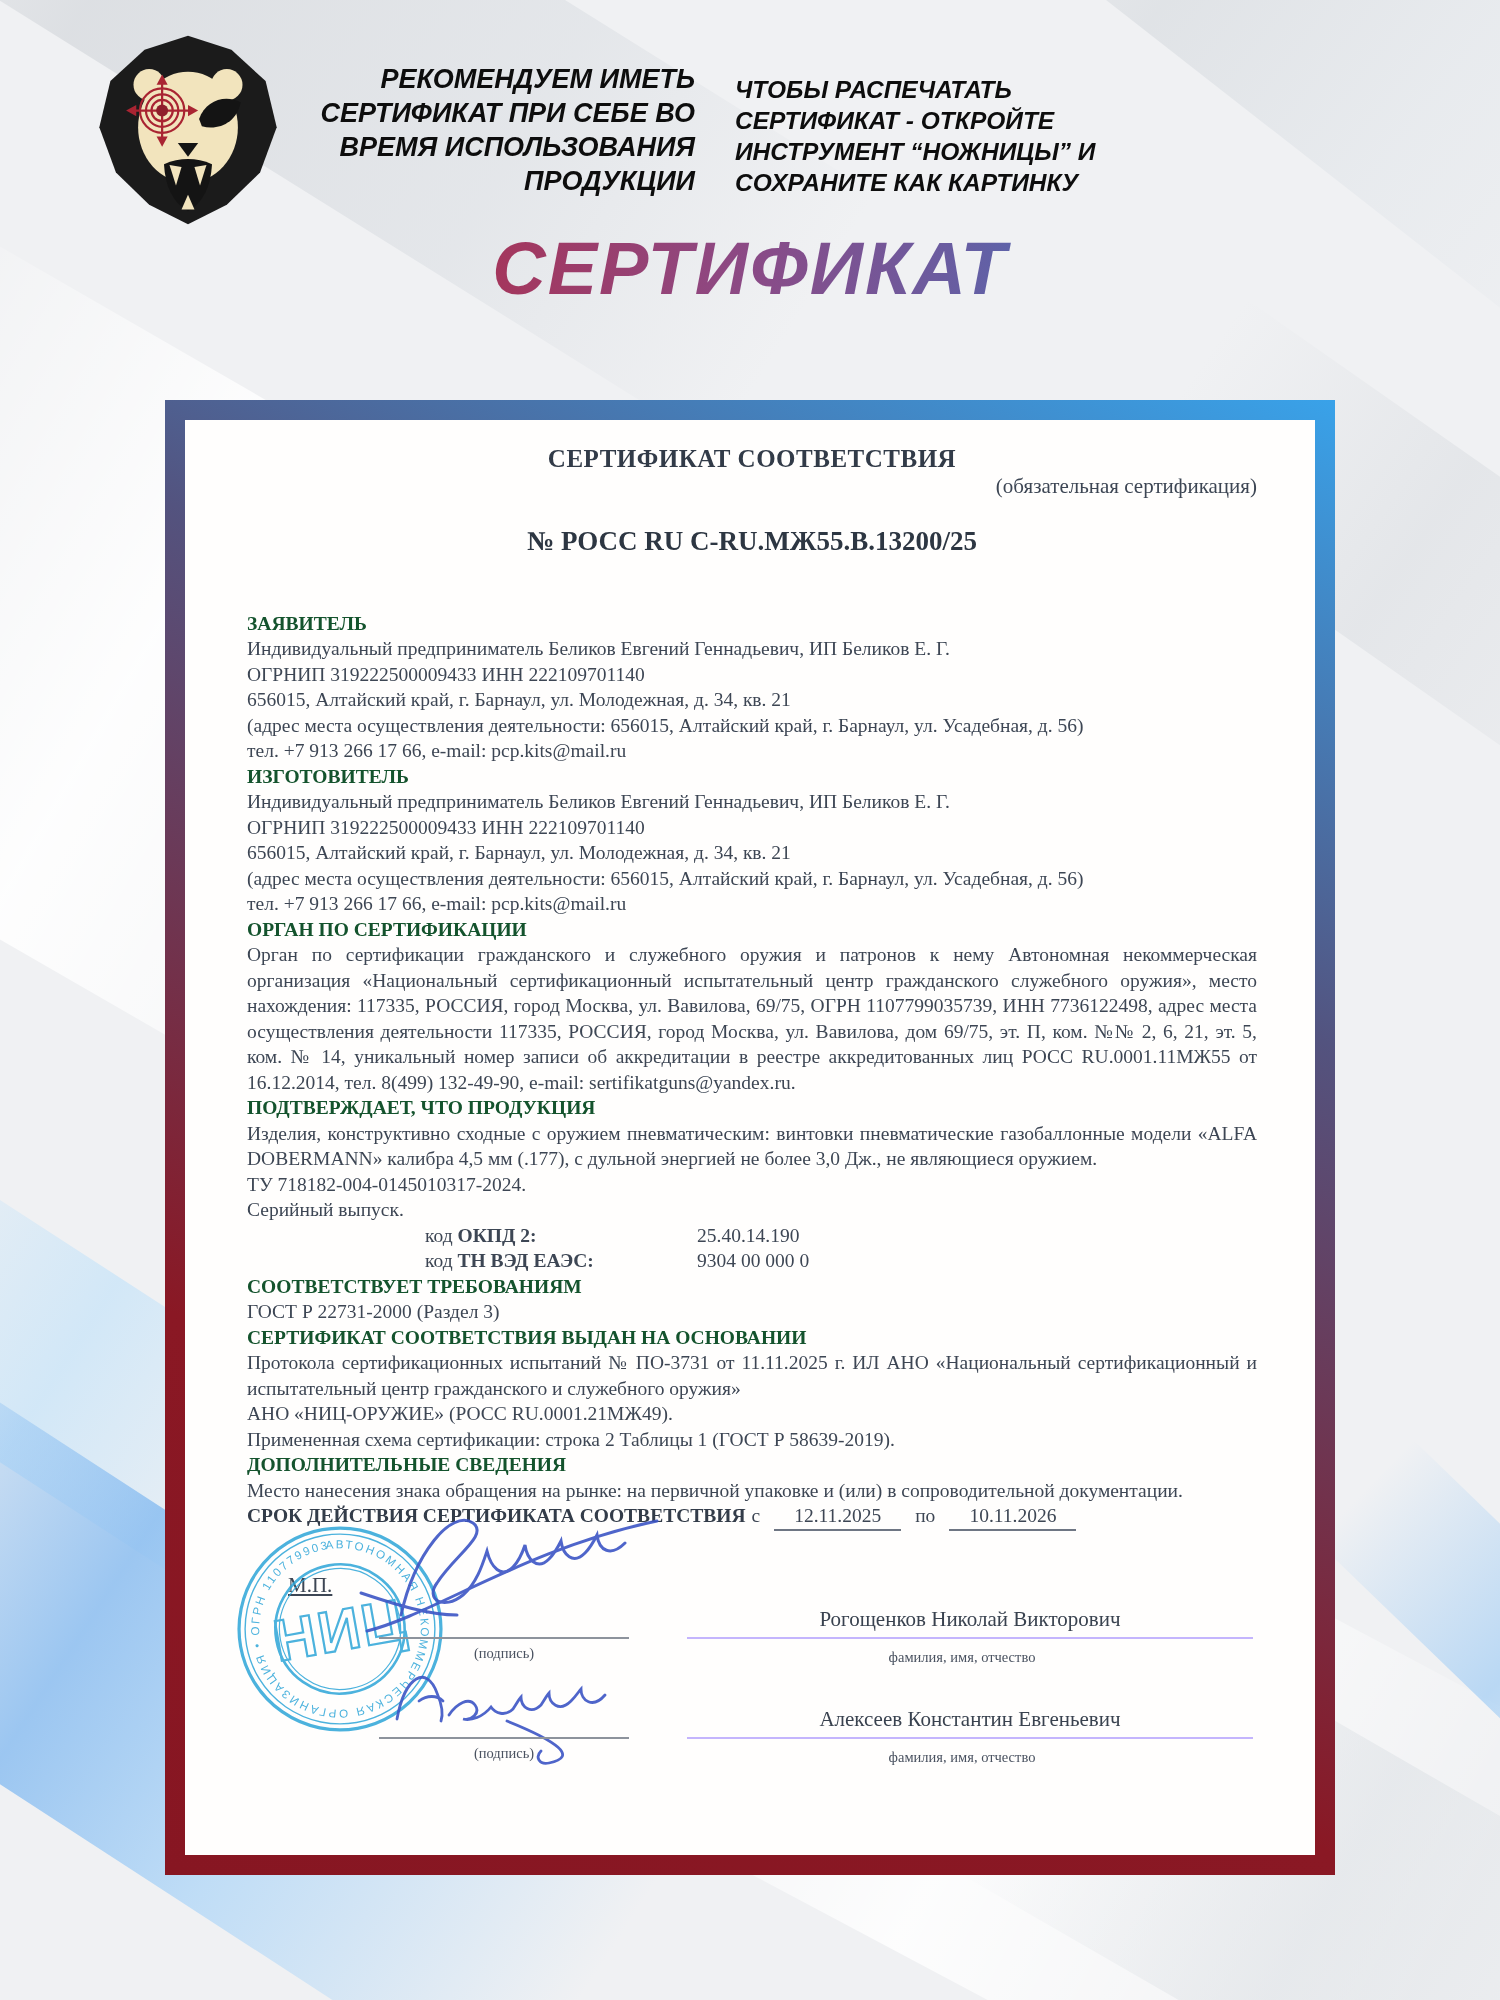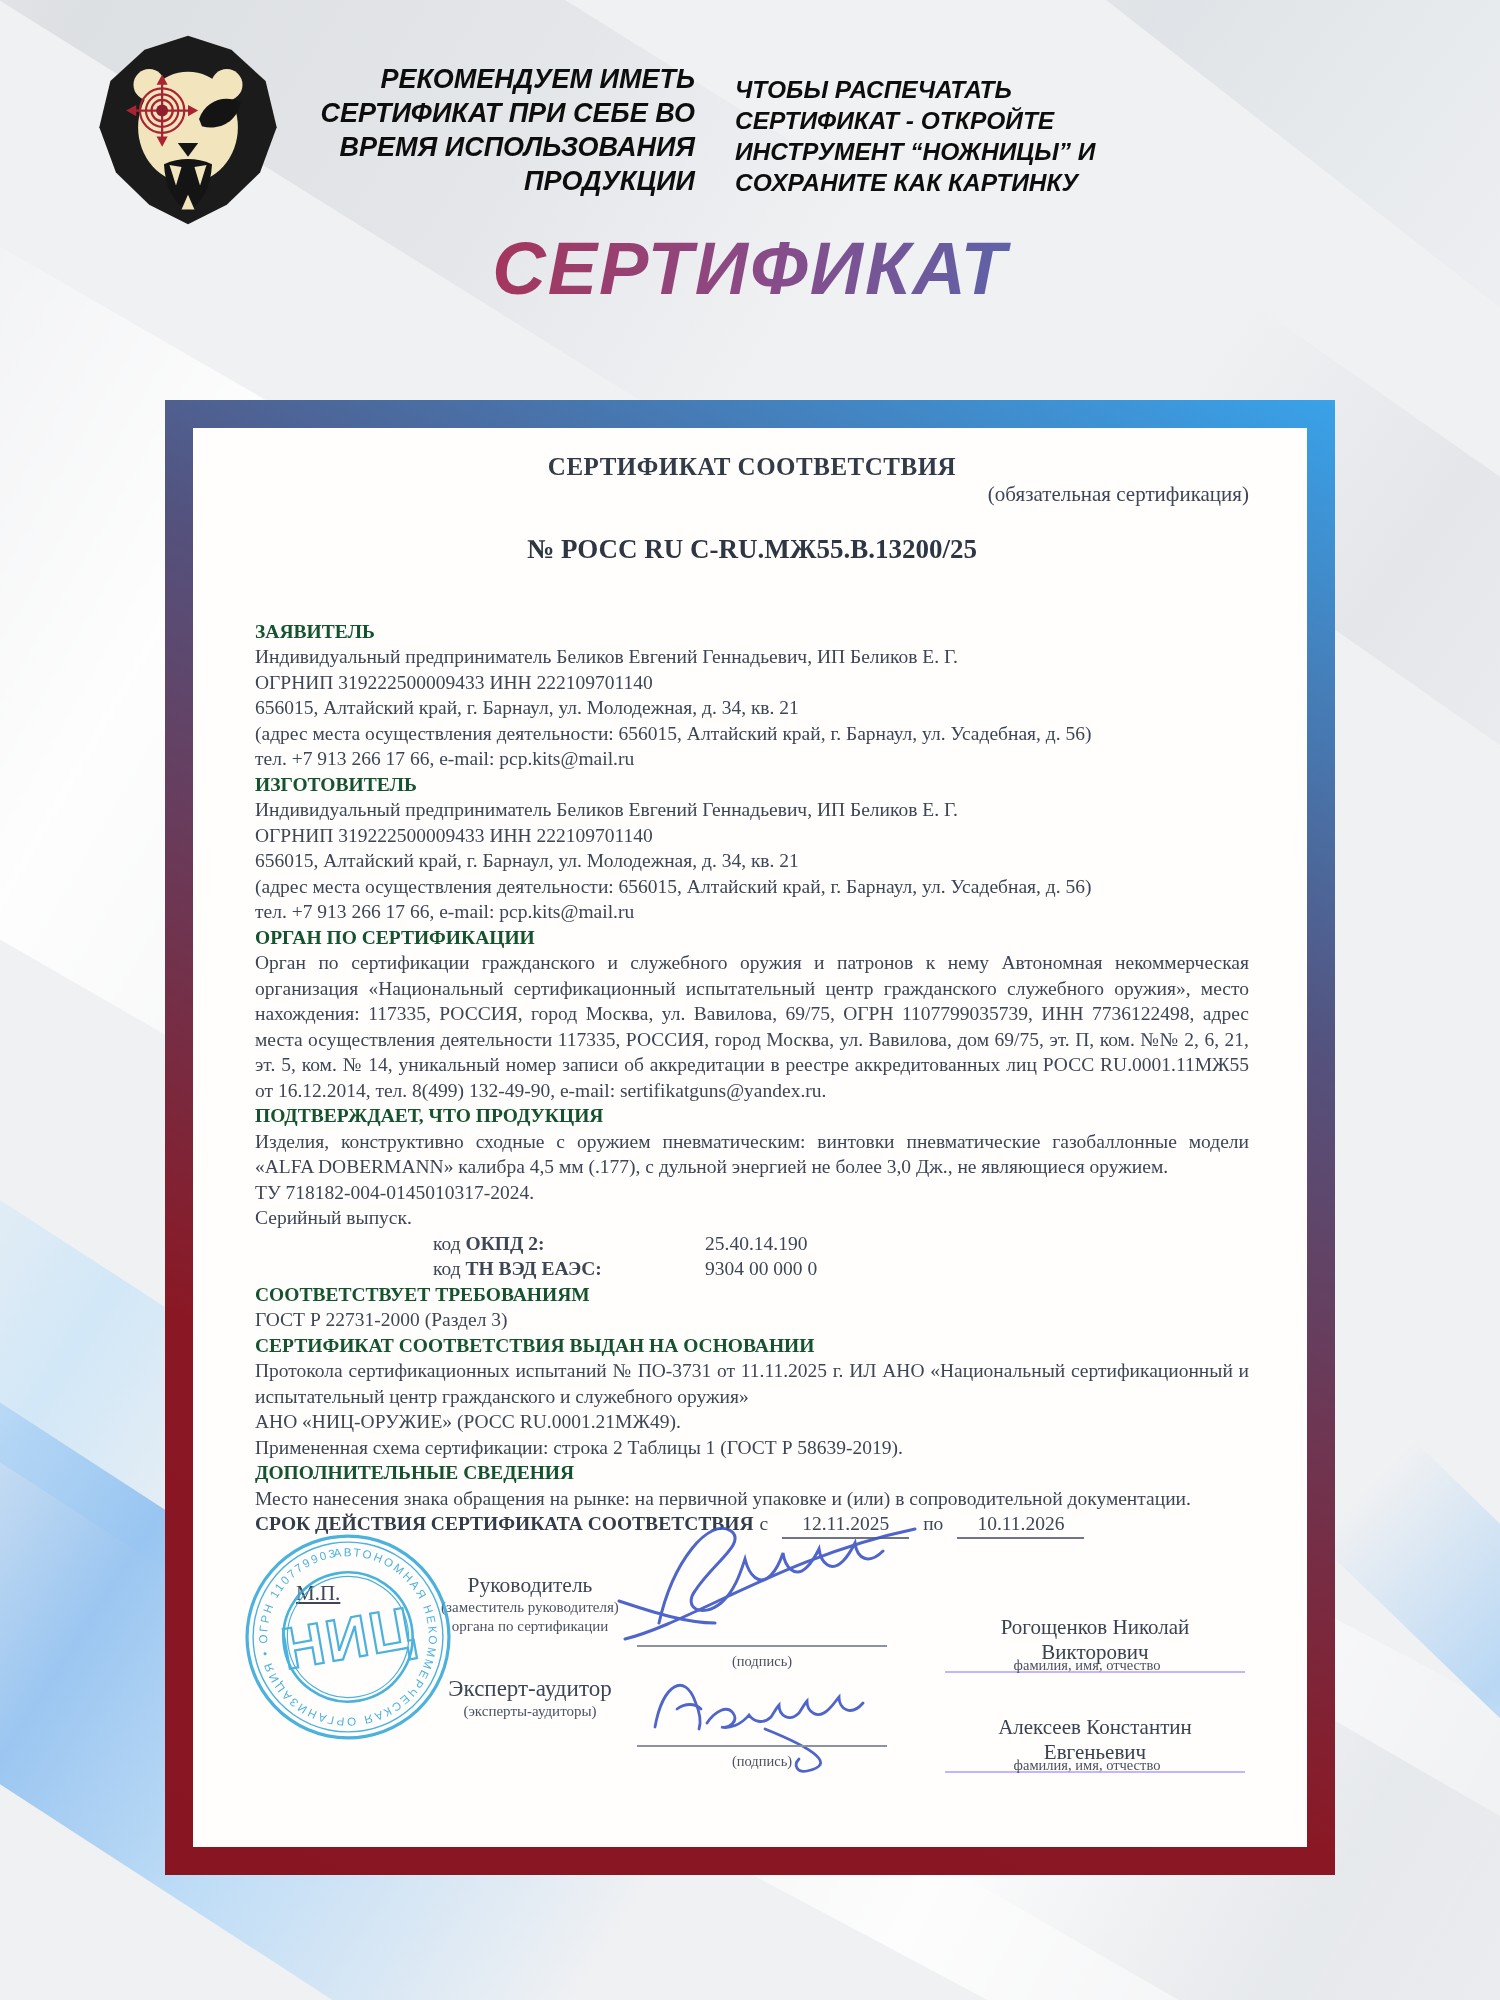--- a/index.html
+++ b/index.html
@@ -30,21 +30,21 @@
   .logo{position:absolute;left:95px;top:33px;width:186px;height:194px;}
   .note{position:absolute;font-weight:bold;font-style:italic;color:#0d0d0d;}
   .note-left{left:295px;top:62px;width:400px;text-align:right;font-size:27px;line-height:34px;}
   .note-right{left:735px;top:74px;width:385px;text-align:left;font-size:24.5px;line-height:31px;}
   .main-title{position:absolute;left:0;top:226px;width:100%;text-align:center;
     font-size:74px;font-weight:bold;font-style:italic;letter-spacing:2px;
     background:linear-gradient(90deg,#c0202e 14%,#8b4a86 50%,#2f7ccd 86%);
     -webkit-background-clip:text;background-clip:text;color:transparent;}
 
   
-  .frame{position:absolute;left:165px;top:400px;width:1170px;height:1475px;box-sizing:border-box;padding:28px;
+  .frame{position:absolute;left:165px;top:400px;width:1170px;height:1475px;box-sizing:border-box;padding:20px;
     background:linear-gradient(205deg,#39a2e9 0%,#53537f 32%,#8a1824 72%,#871622 100%);}
   .paper{width:100%;height:100%;background:#fffefd;box-sizing:border-box;padding:20px 58px 0 62px;
     font-family:"Liberation Serif",serif;font-size:19.5px;line-height:25.5px;color:#3d4654;position:relative;}
   .doc-title{text-align:center;font-weight:bold;font-size:25px;letter-spacing:.5px;color:#323b48;margin-top:6px;}
   .doc-sub{text-align:right;font-size:21px;margin-top:2px;}
   .doc-number{text-align:center;font-weight:bold;font-size:27px;color:#2d3642;margin-top:30px;margin-bottom:56px;}
   .sec-h{font-weight:bold;color:#14532d;}
   .para{text-align:justify;}
   .code-row{display:flex;padding-left:178px;}
   .code-label{display:inline-block;width:272px;}
@@ -196,29 +196,20 @@
               <circle cx="106" cy="106" r="64" stroke-width="2.6"></circle>
               <circle cx="106" cy="106" r="60" stroke-width="1.2"></circle>
             </g>
             <text font-size="11.5" letter-spacing="2.2" fill="#2da5d8" font-family="Liberation Sans, sans-serif">
               <textPath href="#ringPath">АВТОНОМНАЯ НЕКОММЕРЧЕСКАЯ ОРГАНИЗАЦИЯ • ОГРН 1107799035739 • МОСКВА •</textPath>
             </text>
             <text x="106" y="127" text-anchor="middle" font-size="58" font-weight="bold" letter-spacing="2" fill="none" stroke="#2da5d8" stroke-width="2.2" font-family="Liberation Sans, sans-serif">НИЦ</text>
           </svg>
         </div>
 
-        <div class="col-roles">
-          <div class="role-t1">Руководитель</div>
-          <div class="role-sub">(заместитель руководителя)</div>
-          <div class="role-sub">органа по сертификации</div>
-          <div class="role2">
-            <div class="role-t2">Эксперт-аудитор</div>
-            <div class="role-sub">(эксперты-аудиторы)</div>
-          </div>
-        </div>
 
         <div class="col-sign">
           <svg class="sigsvg1" viewBox="0 0 320 150" aria-hidden="true">
             <g stroke="#3c55c5" stroke-width="3" fill="none" stroke-linecap="round" opacity="0.9">
               <path d="M10 138 C75 122 170 55 300 28"></path>
               <path d="M44 122 C58 60 94 16 116 30 C132 42 98 62 80 90 C68 106 86 118 106 102 C120 90 126 70 130 58 C134 74 144 86 156 74 C162 68 166 58 168 52 C170 66 180 78 192 66 C198 60 202 52 204 48 C206 62 216 72 228 60 C234 54 238 46 240 42 C242 58 254 64 268 50"></path>
               <path d="M4 100 C40 112 72 122 100 122"></path>
             </g>
           </svg>
           <div class="sigline sl1"></div>

